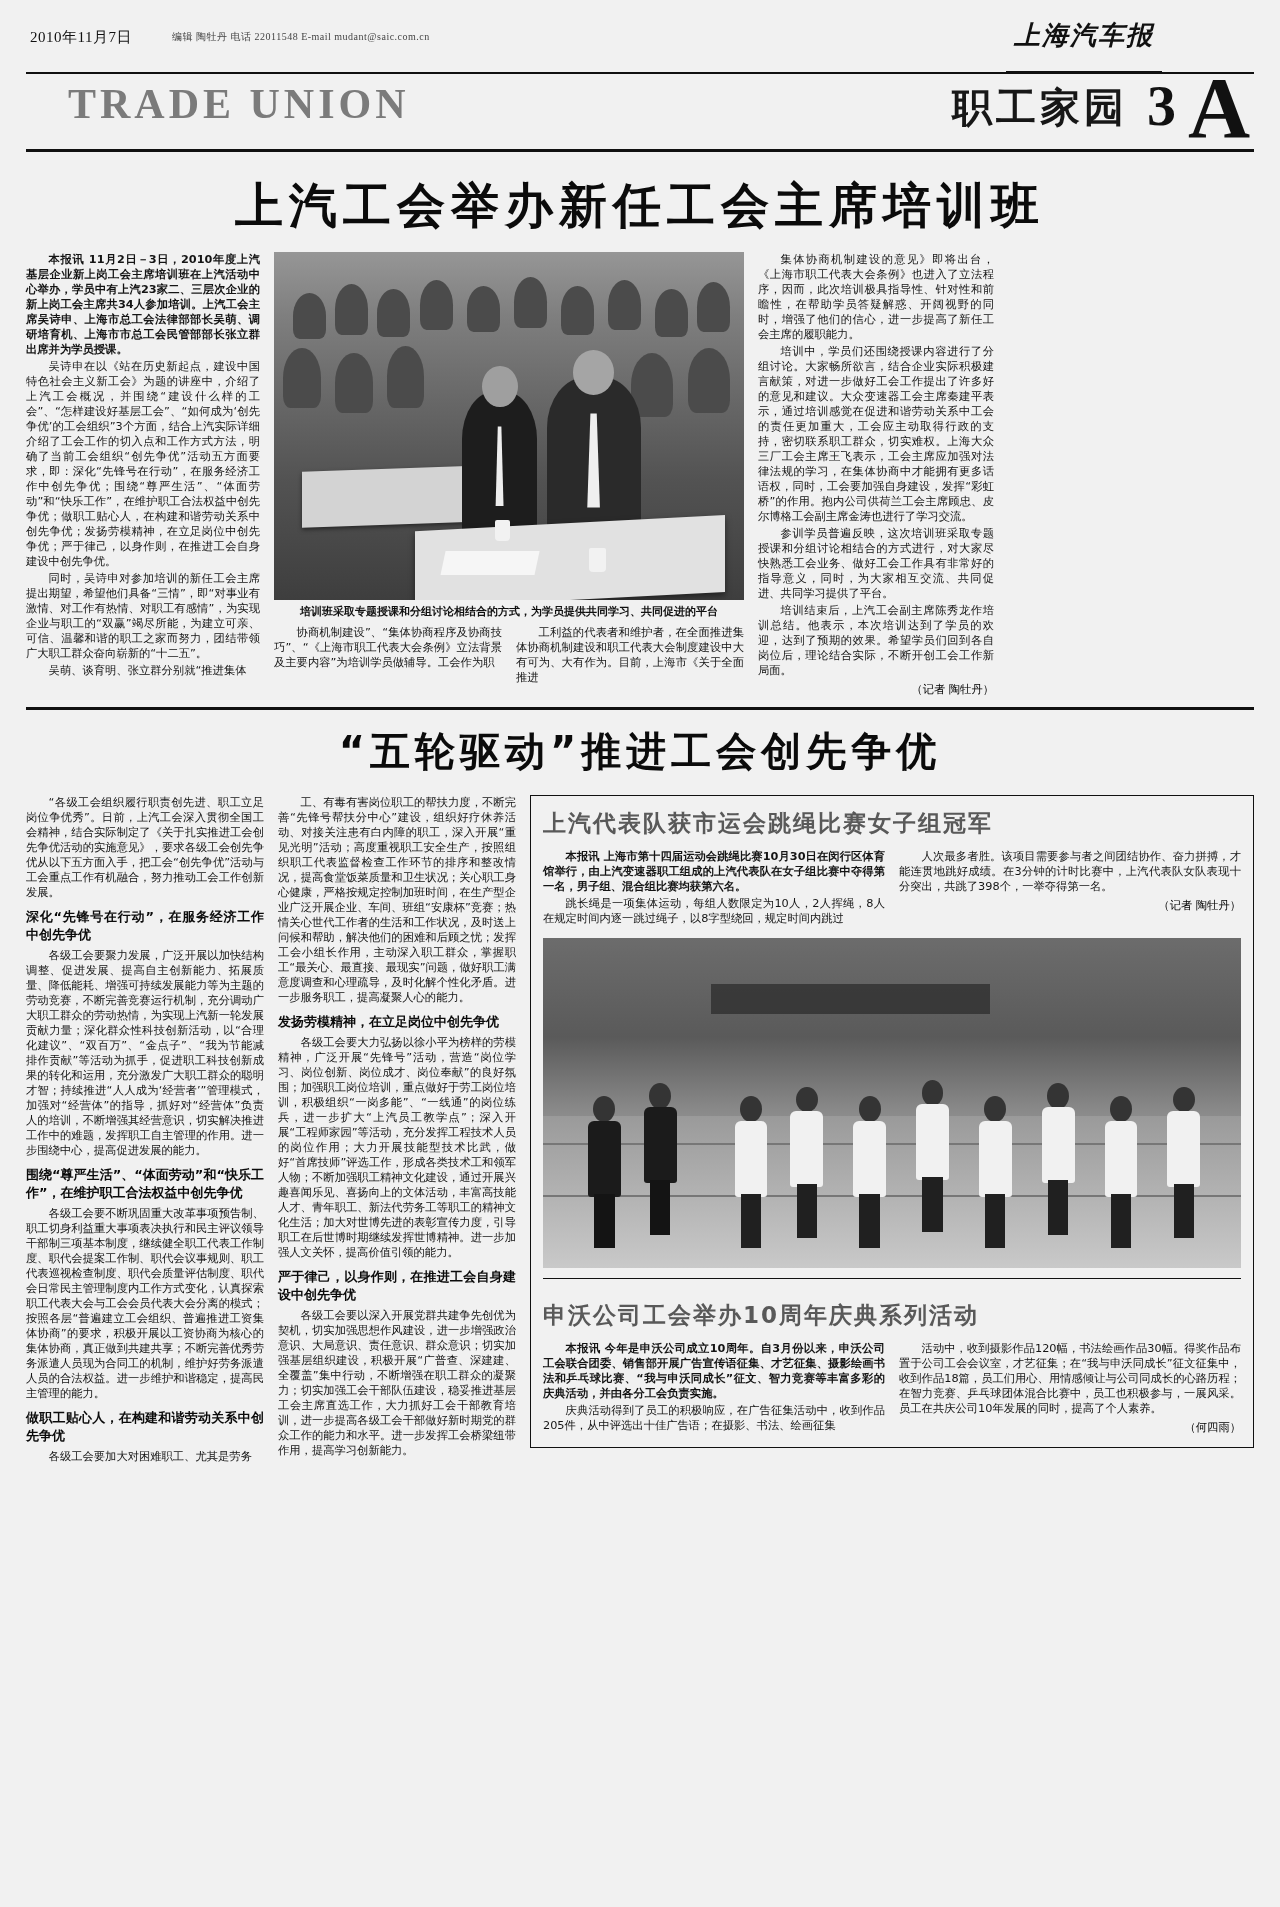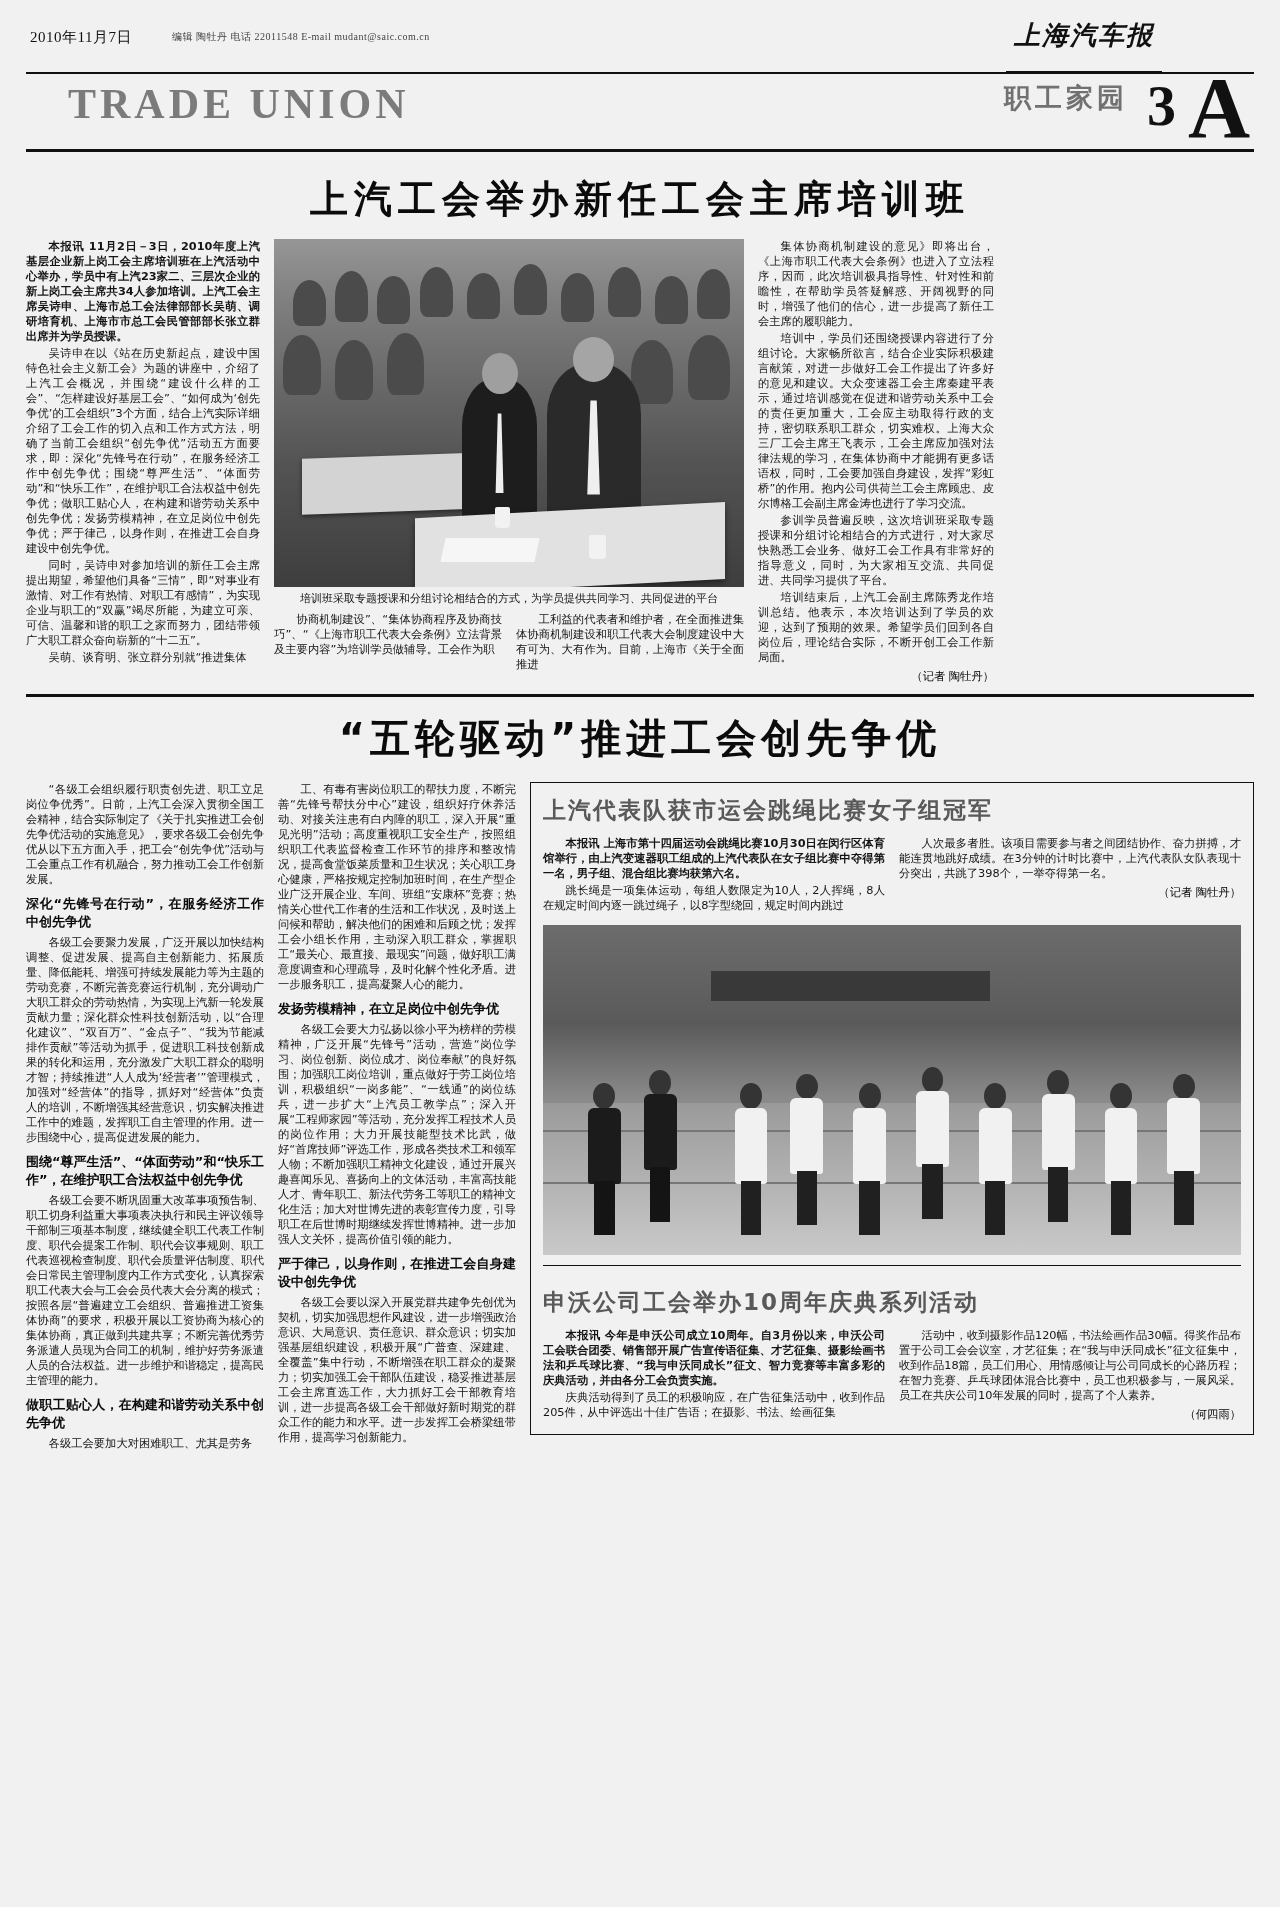--- a/index.html
+++ b/index.html
@@ -13,32 +13,32 @@
   .masthead{position:relative;height:52px;}
   .mh-date{font-size:15px;color:#111;position:absolute;left:4px;top:10px;letter-spacing:.5px;}
   .mh-meta{font-size:10px;color:#6d28d9;position:absolute;left:146px;top:12px;letter-spacing:.5px;}
   .mh-logo{position:absolute;right:92px;top:0px;font-family:"Liberation Serif",serif;
     font-size:26px;font-weight:bold;font-style:italic;color:#111;letter-spacing:2px;
     border-bottom:3px solid #111;padding:0 8px 18px 8px;}
   .rule-top{border-bottom:2px solid #111;margin-top:2px;}
   .bannerrow{position:relative;height:72px;margin-left:36px;}
   .trade-union{position:absolute;left:6px;top:6px;font-size:42px;letter-spacing:4px;
     font-family:"Liberation Serif",serif;color:#7b7b7b;font-weight:bold;}
-  .cn-section{position:absolute;right:126px;top:6px;font-size:27px;font-weight:bold;
-    font-family:"DejaVu Sans",sans-serif;color:#8b5cf6;letter-spacing:4px;}
+  .cn-section{position:absolute;right:126px;top:6px;font-size:40px;font-weight:bold;
+    font-family:"DejaVu Sans",sans-serif;color:#0f172a;letter-spacing:4px;}
   .pagenum{position:absolute;right:78px;top:-2px;font-size:58px;font-weight:bold;color:#111;
     font-family:"Liberation Serif",serif;}
   .pagelet{position:absolute;right:4px;top:-16px;font-size:86px;font-weight:bold;color:#111;
     font-family:"Liberation Serif",serif;}
   .rule-thin2{border-bottom:3px solid #111;margin-top:3px;}
 
   
   .headline1{
     text-align:center;font-family:"DejaVu Sans",sans-serif;font-weight:bold;
-    font-size:38px;letter-spacing:6px;color:#0b0b0b;margin:22px 0 14px 0;
+    font-size:48px;letter-spacing:6px;color:#0b0b0b;margin:22px 0 14px 0;
   }
   .headline2{
     text-align:center;font-family:"DejaVu Sans",sans-serif;font-weight:bold;
     font-size:40px;letter-spacing:5px;color:#0b0b0b;margin:14px 0 16px 0;
   }
 
   
   .cols{display:flex;gap:14px;}
   .col{flex:1;}
   p.body{
@@ -51,21 +51,21 @@
     font-family:"DejaVu Sans",sans-serif;font-weight:bold;font-size:13px;
     line-height:18px;color:#0b0b0b;margin:8px 0 4px 0;text-align:justify;
     word-break:break-all;
   }
   .byline{font-family:"DejaVu Sans",sans-serif;font-size:11.3px;text-align:right;margin-top:4px;}
 
   
   .photo{position:relative;overflow:hidden;background:#6e6e6e;}
   .caption{
     font-family:"DejaVu Sans",sans-serif;font-size:11px;line-height:15px;
-    color:#111;margin:4px 0 6px 0;text-align:center;word-break:break-all;
+    color:#111;margin:4px 0 6px 0;text-align:center;word-break:break-all;font-weight:bold;
   }
 
   
   .ph1{height:348px;background:
       linear-gradient(180deg,#9a968f 0%,#837f78 18%,#6d6a64 40%,#565350 65%,#403e3c 100%);}
   .ph1 .tblA{position:absolute;left:6%;top:62%;width:46%;height:16%;background:#d8d3c9;
      transform:skewY(-2deg);box-shadow:0 2px 4px rgba(0,0,0,.5);}
   .ph1 .tblB{position:absolute;left:30%;top:78%;width:66%;height:22%;background:#e6e1d6;
      transform:skewY(-3deg);box-shadow:0 3px 6px rgba(0,0,0,.5);}
   .ph1 .man1{position:absolute;left:40%;top:40%;width:16%;height:46%;background:#1d1d1f;

